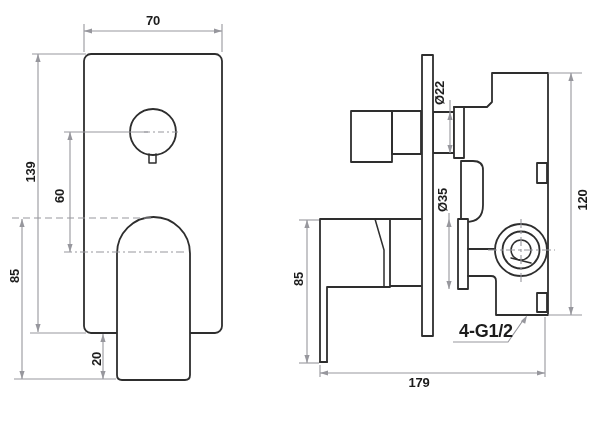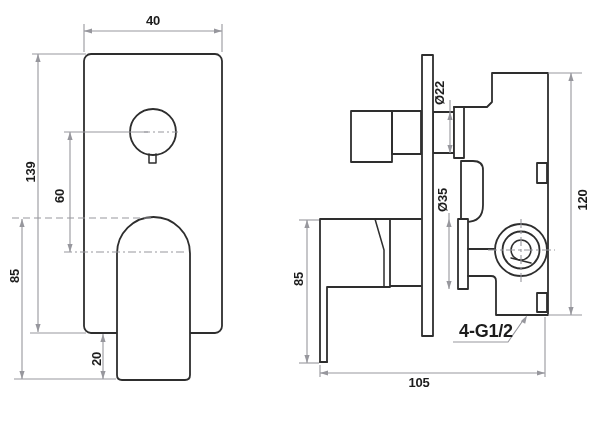--- a/index.html
+++ b/index.html
@@ -136,35 +136,35 @@
     <polygon points="307,220 304.4,228 309.6,228"></polygon>
         <polygon points="307,363 304.4,355 309.6,355"></polygon>
 
     <polygon points="320,373 328,370.4 328,375.6"></polygon>
         <polygon points="545,373 537,370.4 537,375.6"></polygon>
 
     <polygon points="527,315.5 525.2,323.8 520.8,321.3"></polygon>
   </g>
 </svg>
 
-<div class="dim-label" style="left:153px;top:20px;">40</div>
+<div class="dim-label" style="left:153px;top:20px;">70</div>
 
 <div class="dim-label vert" style="left:30px;top:172px;">139</div>
 
 <div class="dim-label vert" style="left:59px;top:196px;">60</div>
 
 <div class="dim-label vert" style="left:14px;top:276px;">85</div>
 
 <div class="dim-label vert" style="left:96px;top:359px;">20</div>
 
 <div class="dim-label vert" style="left:439px;top:93px;">Ø22</div>
 
 <div class="dim-label vert" style="left:442px;top:200px;">Ø35</div>
 
 <div class="dim-label vert" style="left:582px;top:200px;">120</div>
 
 <div class="dim-label vert" style="left:298px;top:279px;">85</div>
 
-<div class="dim-label" style="left:419px;top:382px;">105</div>
+<div class="dim-label" style="left:419px;top:382px;">179</div>
 
 <div class="dim-label small" style="left:486px;top:331px;">4-G1/2</div>
 
 </div>
 
 </body></html>

